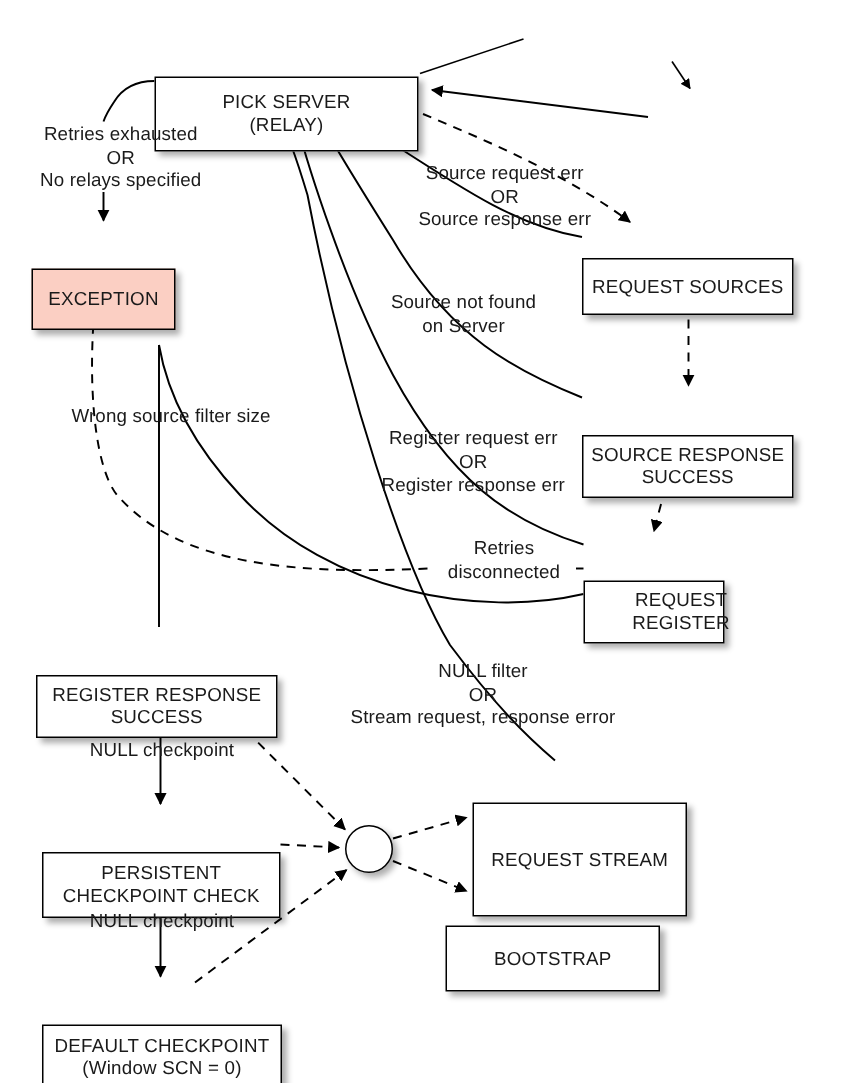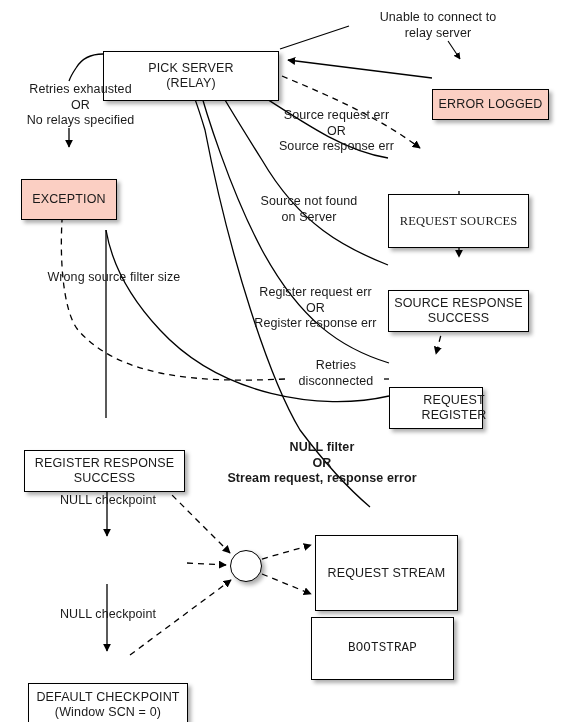--- a/index.html
+++ b/index.html
@@ -127,65 +127,64 @@
     <path class="edge dashed" d="M 262 574 L 311 594" marker-end="url(#arrow)"></path>
 
     <path class="edge" d="M 370 507 C 350 490, 330 470, 300 430 C 270 380, 230 260, 205 130 C 196 100, 190 85, 186 79" marker-end="url(#arrow)"></path>
   </svg>
 
   <div class="node-box" style="left:103px; top:23px; width:176px; height:50px;">
     <span style="white-space:pre-line;">PICK SERVER
 (RELAY)</span>
   </div>
 
-  <div class="node-box error" style="left:432px; top:61px; width:117px; height:31px;">
-    <span style="white-space:pre-line;">ERROR LOGGED</span>
-  </div>
 
   <div class="node-box error" style="left:21px; top:151px; width:96px; height:41px;">
     <span style="white-space:pre-line;">EXCEPTION</span>
   </div>
 
-  <div class="node-box" style="left:388px; top:166px; width:141px; height:54px;font-family:Liberation Serif, serif;">
+  <div class="node-box" style="left:388px; top:144px; width:141px; height:38px;">
     <span style="white-space:pre-line;">REQUEST SOURCES</span>
   </div>
 
   <div class="node-box" style="left:388px; top:262px; width:141px; height:42px;">
     <span style="white-space:pre-line;">SOURCE RESPONSE
 SUCCESS</span>
   </div>
 
   <div class="node-box" style="left:389px; top:359px; width:94px; height:42px;padding-left:36px;">
     <span style="white-space:pre-line;">REQUEST
 REGISTER</span>
   </div>
 
   <div class="node-box" style="left:24px; top:422px; width:161px; height:42px;">
     <span style="white-space:pre-line;">REGISTER RESPONSE
 SUCCESS</span>
   </div>
 
+  <div class="node-box" style="left:28px; top:540px; width:159px; height:44px;">
+    <span style="white-space:pre-line;">PERSISTENT
+CHECKPOINT CHECK</span>
+  </div>
 
   <div class="node-box" style="left:28px; top:655px; width:160px; height:44px;">
     <span style="white-space:pre-line;text-align:center;">DEFAULT CHECKPOINT
 (Window SCN = 0)</span>
   </div>
 
   <div class="node-box" style="left:315px; top:507px; width:143px; height:76px;">
     <span style="white-space:pre-line;">REQUEST STREAM</span>
   </div>
 
-  <div class="node-box" style="left:311px; top:589px; width:143px; height:63px;font-family:Liberation Mono, monospace;">
+  <div class="node-box" style="left:297px; top:589px; width:143px; height:44px;">
     <span style="white-space:pre-line;">BOOTSTRAP</span>
   </div>
 
   <div class="junction" style="left:230px; top:550px; width:32px; height:32px;"></div>
 
-  <div class="edge-label" style="left:353px; top:10px; width:170px;">Unable to connect to
-relay server</div>
 
   <div class="edge-label" style="left:8px; top:82px; width:145px;">Retries exhausted
 OR
 No relays specified</div>
 
   <div class="edge-label" style="left:259px; top:108px; width:155px;">Source request err
 OR
 Source response err</div>
 
   <div class="edge-label" style="left:240px; top:194px; width:138px;">Source not found
@@ -193,21 +192,21 @@
 
   <div class="edge-label" style="left:34px; top:270px; width:160px;">Wrong source filter size</div>
 
   <div class="edge-label" style="left:233px; top:285px; width:165px;">Register request err
 OR
 Register response err</div>
 
   <div class="edge-label" style="left:287px; top:358px; width:98px;">Retries
 disconnected</div>
 
-  <div class="edge-label" style="left:217px; top:440px; width:210px;font-weight:bold;">NULL filter
+  <div class="edge-label" style="left:217px; top:440px; width:210px;">NULL filter
 OR
 Stream request, response error</div>
 
   <div class="edge-label" style="left:47px; top:493px; width:122px;">NULL checkpoint</div>
 
   <div class="edge-label" style="left:47px; top:607px; width:122px;">NULL checkpoint</div>
 
 </div>
 
 </body></html>

